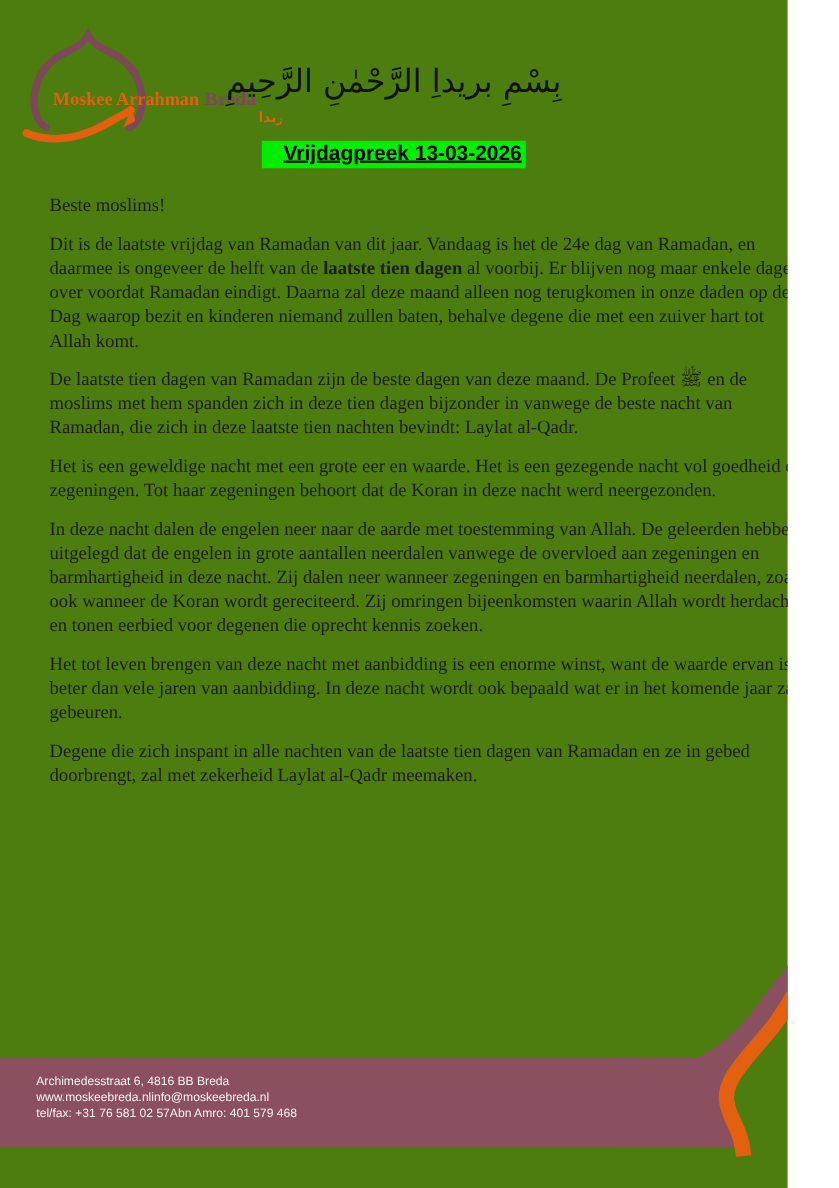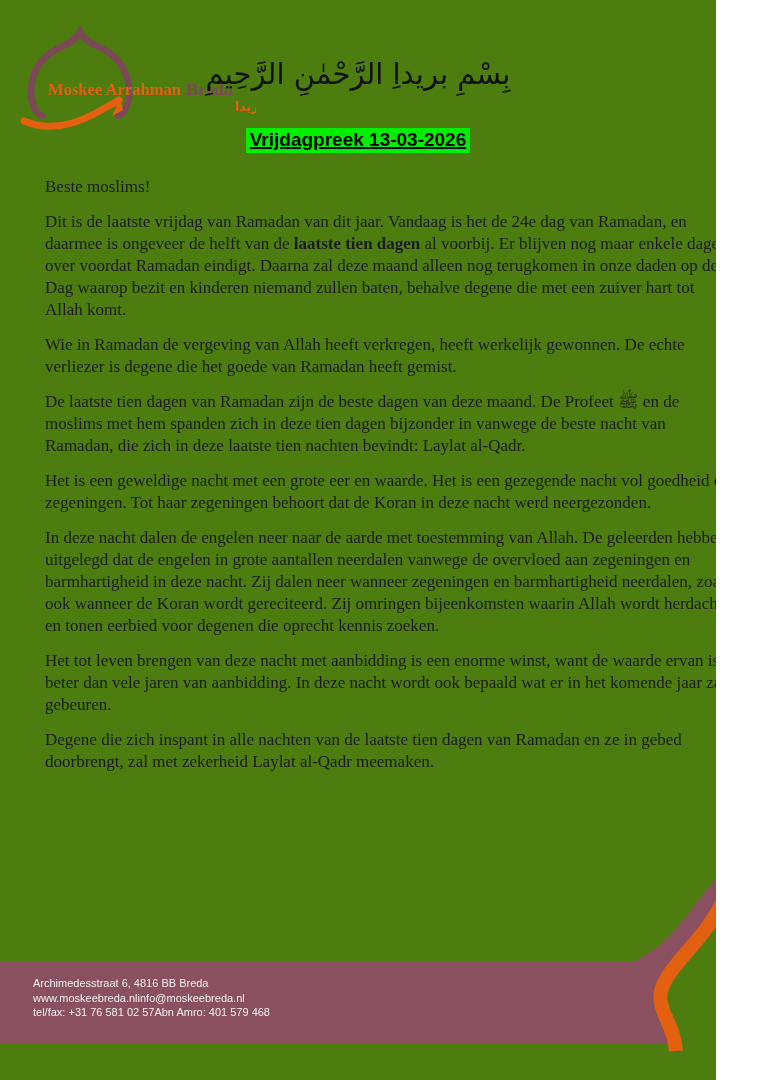--- a/index.html
+++ b/index.html
@@ -10,21 +10,21 @@
   .logo{position:absolute;left:16px;top:8px;width:240px;height:135px;}
 
   
   .bismillah{position:absolute;left:0;right:0;top:56px;text-align:center;
              font-family:"DejaVu Sans",sans-serif;font-size:29px;line-height:1.3;
              color:#111;direction:rtl;}
   .title-wrap{position:absolute;left:0;right:0;top:128px;text-align:center;}
   .sermon-title{display:inline-block;background:var(--highlight);color:#000;
                 font-family:"Liberation Sans",sans-serif;font-weight:700;font-size:19px;
                 text-decoration:underline;text-decoration-thickness:2px;
-                padding:1px 4px 2px 4px;}
+                padding:1px 4px 2px 20px;}
 
   
   .body-text{position:absolute;left:45px;top:176px;width:688px;
              font-size:17px;line-height:22px;color:var(--text);}
   .body-text p{margin:0 0 13px 0;}
   .body-text .bold{font-weight:700;}
 
   
   .footer-band{position:absolute;left:0;top:962px;width:633px;height:81px;
                background:var(--maroon);}
@@ -53,21 +53,20 @@
 
   <div class="bismillah">بِسْمِ بريداِ الرَّحْمٰنِ الرَّحِيمِ</div>
 
   <div class="title-wrap">
     <span class="sermon-title">Vrijdagpreek 13-03-2026</span>
   </div>
 
   <div class="body-text">
       <p><span>Beste moslims!</span></p>
       <p><span>Dit is de laatste vrijdag van Ramadan van dit jaar. Vandaag is het de 24e dag van Ramadan, en daarmee is ongeveer de helft van de </span><span class="bold">laatste tien dagen</span><span> al voorbij. Er blijven nog maar enkele dagen over voordat Ramadan eindigt. Daarna zal deze maand alleen nog terugkomen in onze daden op de Dag waarop bezit en kinderen niemand zullen baten, behalve degene die met een zuiver hart tot Allah komt.</span></p>
-      <p><span>Wie in Ramadan de vergeving van Allah heeft verkregen, heeft werkelijk gewonnen. De echte verliezer is degene die het goede van Ramadan heeft gemist.</span></p>
       <p><span>De laatste tien dagen van Ramadan zijn de beste dagen van deze maand. De Profeet ﷺ en de moslims met hem spanden zich in deze tien dagen bijzonder in vanwege de beste nacht van Ramadan, die zich in deze laatste tien nachten bevindt: Laylat al-Qadr.</span></p>
       <p><span>Het is een geweldige nacht met een grote eer en waarde. Het is een gezegende nacht vol goedheid en zegeningen. Tot haar zegeningen behoort dat de Koran in deze nacht werd neergezonden.</span></p>
       <p><span>In deze nacht dalen de engelen neer naar de aarde met toestemming van Allah. De geleerden hebben uitgelegd dat de engelen in grote aantallen neerdalen vanwege de overvloed aan zegeningen en barmhartigheid in deze nacht. Zij dalen neer wanneer zegeningen en barmhartigheid neerdalen, zoals ook wanneer de Koran wordt gereciteerd. Zij omringen bijeenkomsten waarin Allah wordt herdacht en tonen eerbied voor degenen die oprecht kennis zoeken.</span></p>
       <p><span>Het tot leven brengen van deze nacht met aanbidding is een enorme winst, want de waarde ervan is beter dan vele jaren van aanbidding. In deze nacht wordt ook bepaald wat er in het komende jaar zal gebeuren.</span></p>
       <p><span>Degene die zich inspant in alle nachten van de laatste tien dagen van Ramadan en ze in gebed doorbrengt, zal met zekerheid Laylat al-Qadr meemaken.</span></p>
     </div>
 
   <div class="footer-band"></div>
 
   <svg class="deco" viewBox="0 0 203 215">

